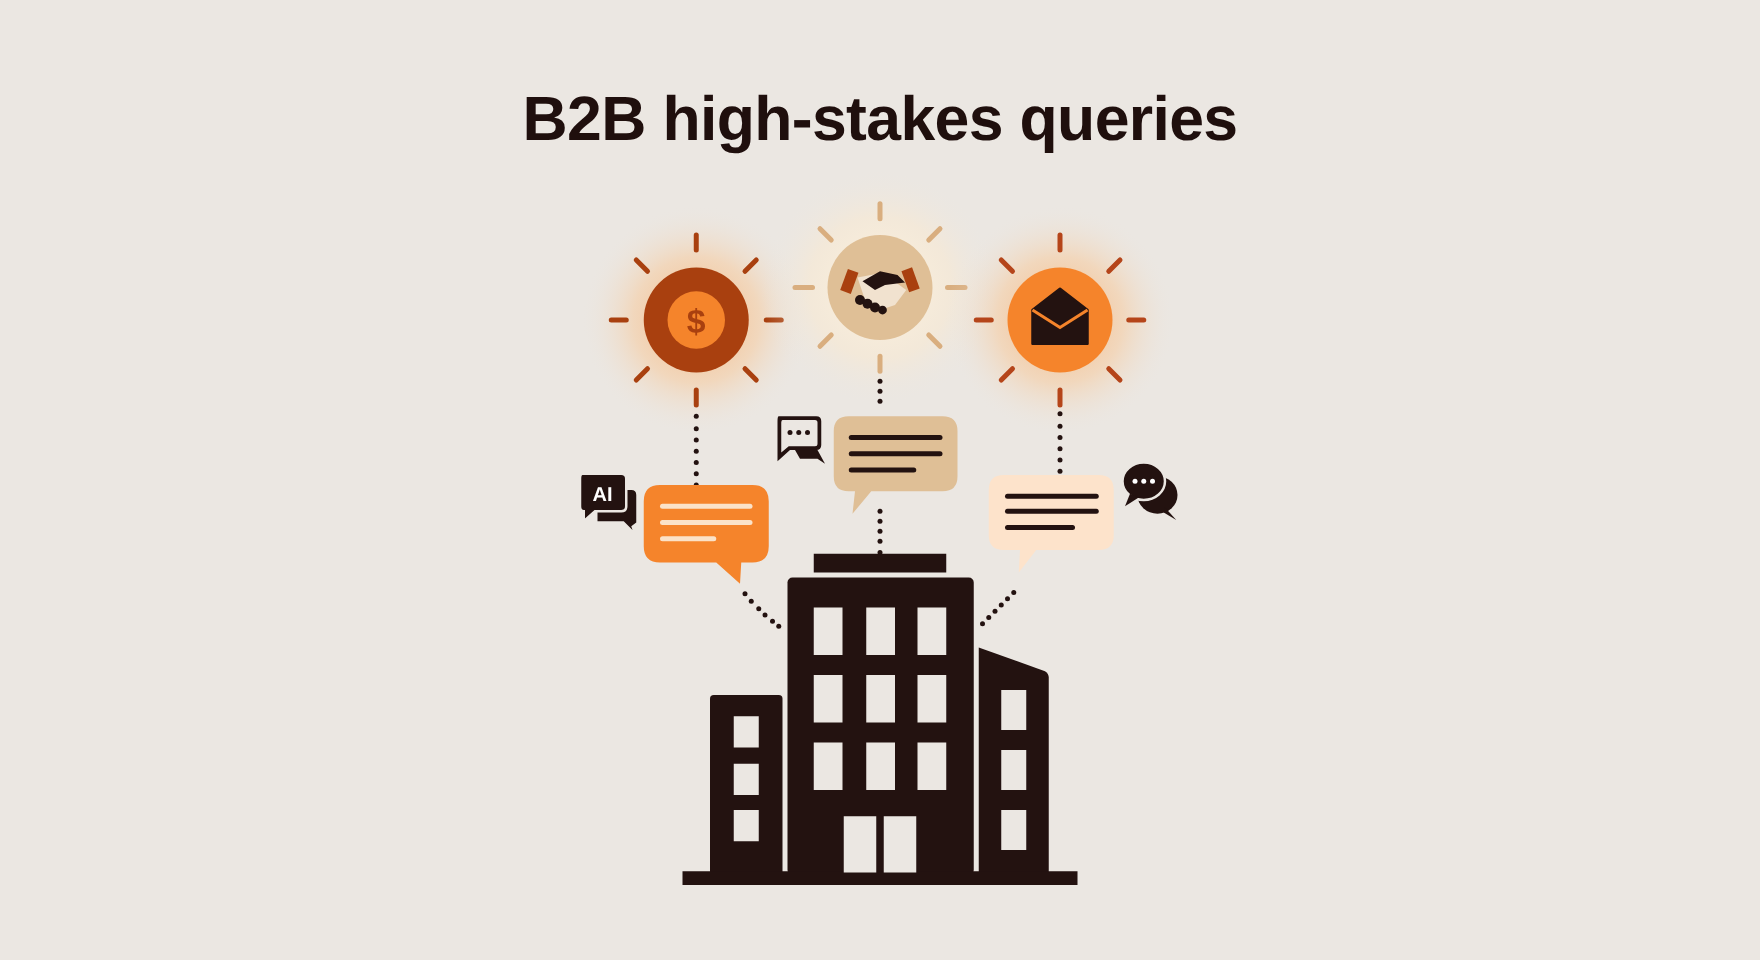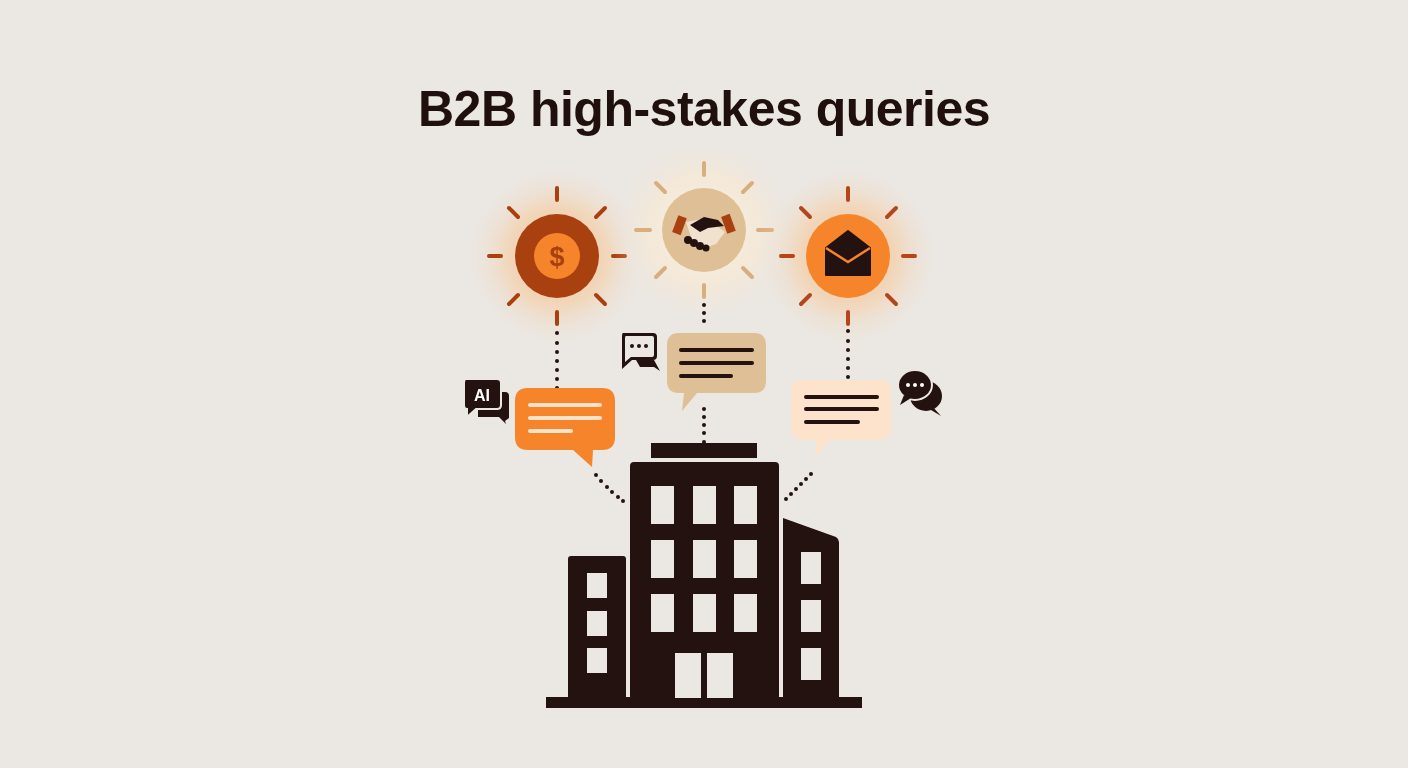--- a/index.html
+++ b/index.html
@@ -3,21 +3,21 @@
 <meta charset="utf-8">
 <style>
   html, body { margin: 0; padding: 0; }
   body {
     width: 1408px; height: 768px; overflow: hidden;
     background: #ebe7e2;
     font-family: "Liberation Sans", sans-serif;
     position: relative;
   }
   .title {
-    position: absolute; left: 0; width: 1408px; top: 80px;
+    position: absolute; left: 0; width: 1408px; top: 66px;
     text-align: center; font-size: 50px; font-weight: bold;
     color: #1f0f0d; letter-spacing: -0.5px;
     font-family: "Liberation Sans", sans-serif;
   }
   .scene { position: absolute; left: 0; top: 0; width: 1408px; height: 768px; }
 </style>
 </head>
 <body>
 
 <div class="title">B2B high-stakes queries</div>

